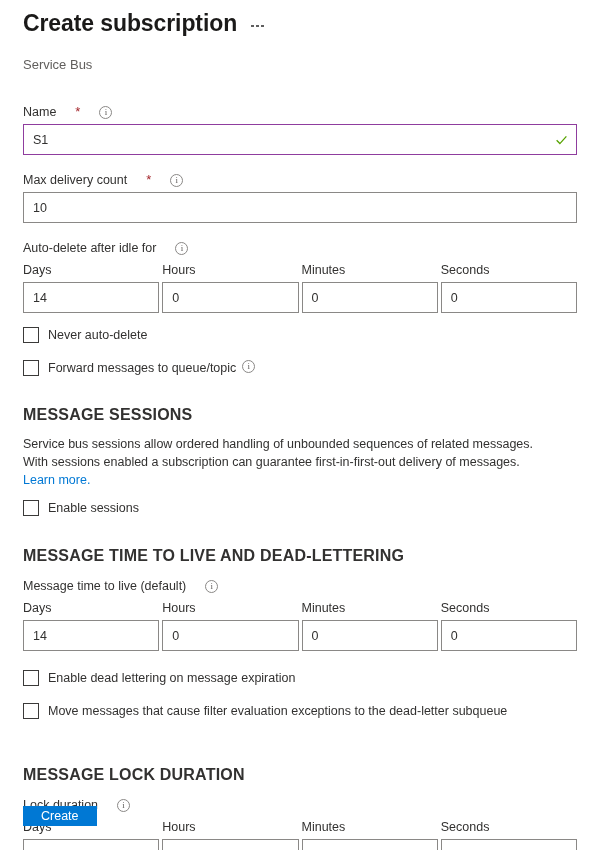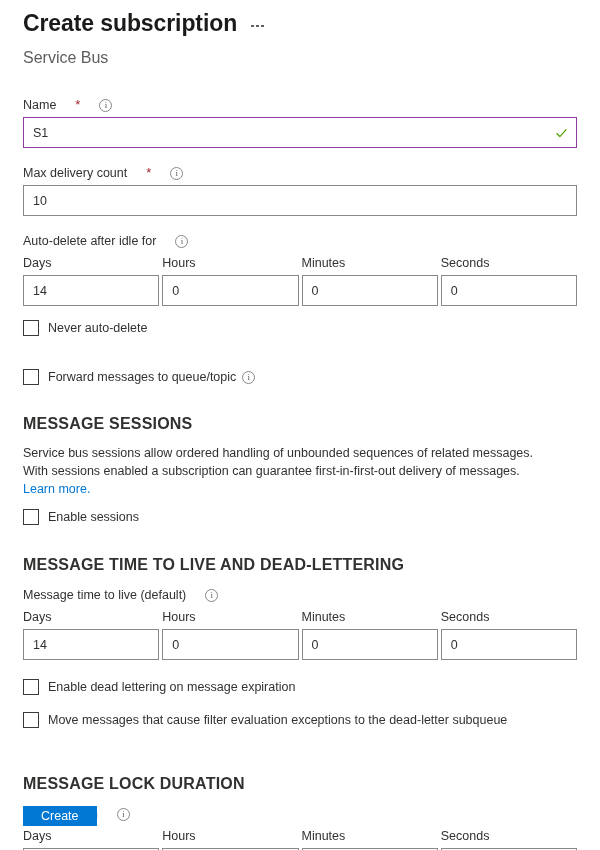--- a/index.html
+++ b/index.html
@@ -21,21 +21,21 @@
     color: #1b1a19; line-height: 30px;
   }
   .ellipsis-btn {
     display: inline-flex; align-items: flex-end; gap: 2.5px;
     height: 24px; padding-bottom: 8px; cursor: pointer;
   }
   .ellipsis-btn span {
     width: 2.5px; height: 2.5px; background: #5f5f5f; display: block;
   }
   .subtitle {
-    font-size: 16px; color: #605e5c; margin-top: 12px; line-height: 16px;
+    font-size: 13px; color: #605e5c; margin-top: 19px; line-height: 16px;
   }
 
   
   .form { padding: 0 23px; margin-top: 31px; }
 
   .field-label {
     font-size: 12.5px; color: #323130; line-height: 16px;
     display: flex; align-items: center; gap: 19px;
   }
   .req { color: #a4262c; font-size: 13px; line-height: 12px; }
@@ -79,21 +79,21 @@
   .cbrow {
     display: flex; align-items: center; gap: 9px;
     margin-top: 14px; cursor: pointer;
   }
   .cbox {
     width: 16px; height: 16px; border: 1px solid #3b3a39; background: #fff;
     flex: 0 0 auto;
   }
   .cbrow .cblabel {
     font-size: 12.5px; color: #323130; line-height: 16px;
-    display: flex; align-items: center; gap: 6px;
+    display: flex; align-items: flex-start; gap: 6px;
   }
 
   
   .section-head {
     font-size: 16px; font-weight: bold; color: #323130;
     letter-spacing: 0.2px; margin-top: 30px;
   }
   .section-desc {
     font-size: 12.5px; color: #323130; line-height: 18px;
     margin-top: 11px; max-width: 528px;
@@ -177,21 +177,21 @@
       </div>
     </div>
 
     <div class="cbrow">
       <span class="cbox"></span>
       <span class="cblabel">
         <span>Never auto-delete</span>
       </span>
     </div>
 
-    <div class="cbrow" style="margin-top:33px">
+    <div class="cbrow" style="margin-top:17px">
       <span class="cbox"></span>
       <span class="cblabel">
         <span>Forward messages to queue/topic</span>
         <span class="info-icon"></span>
       </span>
     </div>
 
     <div class="section-head">MESSAGE SESSIONS</div>
     <div class="section-desc">
       <span>Service bus sessions allow ordered handling of unbounded sequences of related messages. With sessions enabled a subscription can guarantee first-in-first-out delivery of messages.</span>

